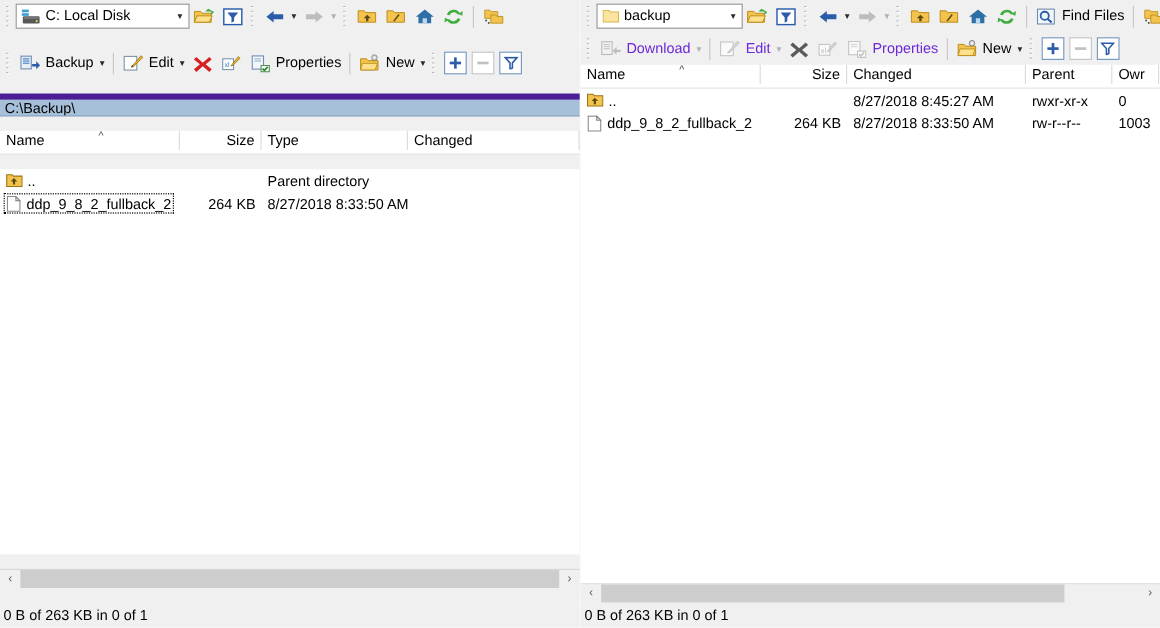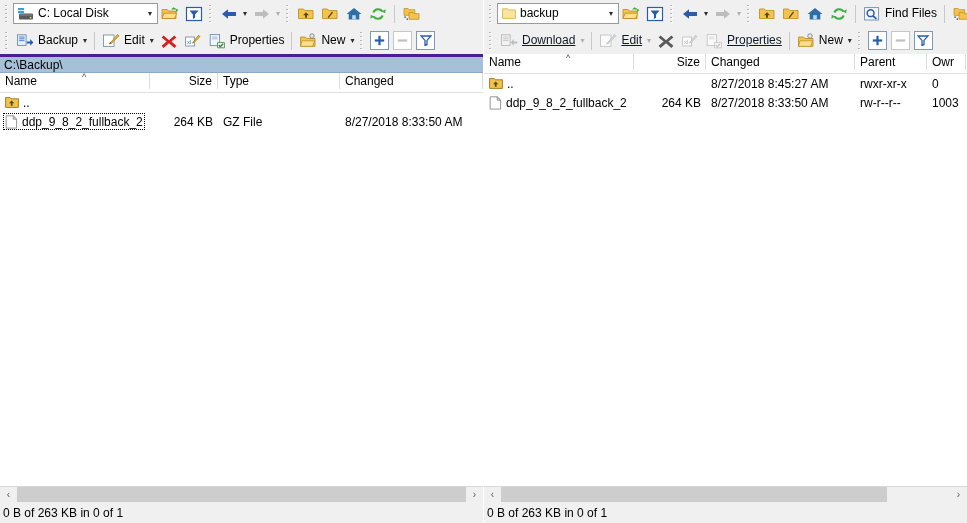--- a/index.html
+++ b/index.html
@@ -23,21 +23,21 @@
     flex-direction: row;
     background: #f0f0f0;
   }
   .panel {
     display: flex;
     flex-direction: column;
     height: 523px;
     background: #f0f0f0;
     position: relative;
   }
-  .panel-left { width: 483px; }
+  .panel-left { width: 483px; gap: 12px; }
   .panel-divider {
     width: 1px;
     height: 523px;
     background: #ffffff;
     flex: 0 0 1px;
   }
   .panel-right { width: 483px; }
 
   
   .toolbar-row {
@@ -106,40 +106,40 @@
     height: 23px;
     display: flex;
     align-items: center;
     padding: 0 3px;
     flex: 0 0 auto;
     box-sizing: border-box;
     cursor: default;
   }
   .tbtn .lbl { margin-left: 4px; font-size: 12px; line-height: 23px; }
   .tbtn .dd  { margin-left: 5px; font-size: 8px; color: #2b2b2b; }
-  .tbtn.disabled .lbl { color: #0f172a; text-decoration: underline; }
+  .tbtn.disabled .lbl { color: #6d28d9; }
   .tbtn.disabled .dd { color: #b0b0b0; }
 
   .sqbtn {
     width: 19px; height: 19px;
     border: 1px solid #7a9bc0;
     background: #ffffff;
     display: flex; align-items: center; justify-content: center;
     flex: 0 0 19px;
     margin: 0 2px;
     box-sizing: border-box;
   }
   .sqbtn.off { border-color: #c6c6c6; }
 
   
   .pathbar {
     height: 19px;
     flex: 0 0 19px;
     background: #a7c0d9;
-    border-top: 3px solid #4c1d95;
+    border-top: 5px solid #4c1d95;
     border-bottom: 1px solid #8fa9c4;
     display: flex;
     align-items: center;
     padding-left: 4px;
     box-sizing: border-box;
     font-size: 12px;
     color: #000;
     overflow: hidden;
     white-space: nowrap;
   }
@@ -501,36 +501,36 @@
             <span>
               <svg width="14" height="13" viewBox="0 0 14 13">
                 <path d="M0.6 1.6h4.6l1 1.2h7.2v8.6H0.6z" fill="#f3c34e" stroke="#9a7412" stroke-width="0.9"></path>
                 <path d="M6.6 4.4 9.4 7.2H7.6v2.6H5.8V7.2H4z" fill="#5b4a12"></path>
               </svg>
             </span>
             <span class="nm">..</span>
           </span>
         </div>
         <div class="cell num" style="width:68px"></div>
+        <div class="cell" style="width:122px">Parent directory</div>
       </div>
 
       <div class="row">
         <div class="cell name" style="width:150px">
           <span class="namewrap focused">
             <span>
               <svg width="13" height="14" viewBox="0 0 13 14">
                 <path d="M1.2 0.8h7l3.4 3.4v8.9H1.2z" fill="#ffffff" stroke="#8a8a8a" stroke-width="0.9"></path>
                 <path d="M8.2 0.8v3.4h3.4z" fill="#e4e4e4" stroke="#8a8a8a" stroke-width="0.9"></path>
               </svg>
             </span>
             <span class="nm">ddp_9_8_2_fullback_2...</span>
           </span>
         </div>
         <div class="cell num" style="width:68px">264 KB</div>
-        <div class="cell" style="width:122px">GZ File</div>
         <div class="cell" style="width:143px">8/27/2018  8:33:50 AM</div>
       </div>
 
     </div>
 
     <div class="hscroll">
       <div class="arrow">‹</div>
       <div class="track">
         <div class="thumb" style="left:0%;width:100%"></div>
       </div>

